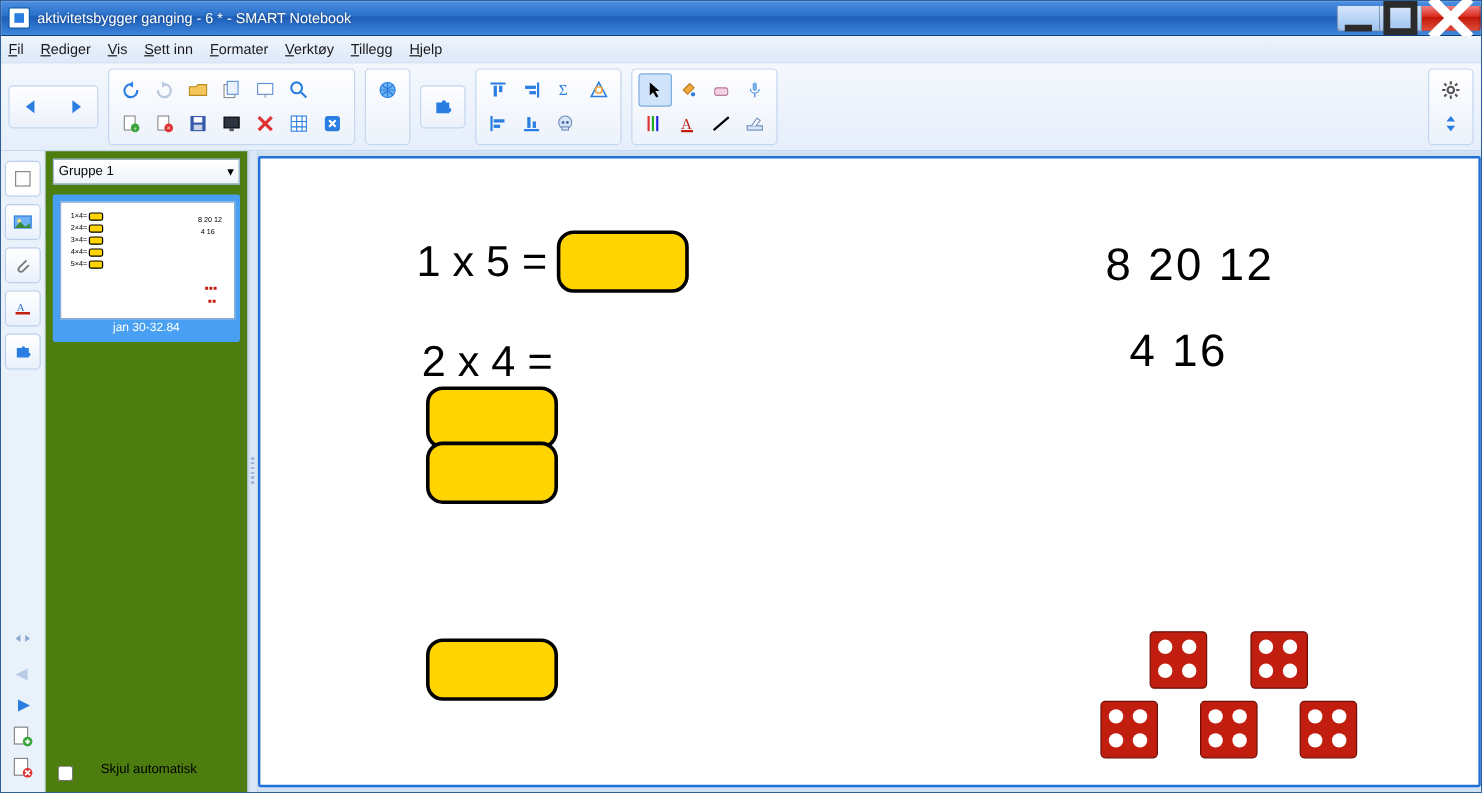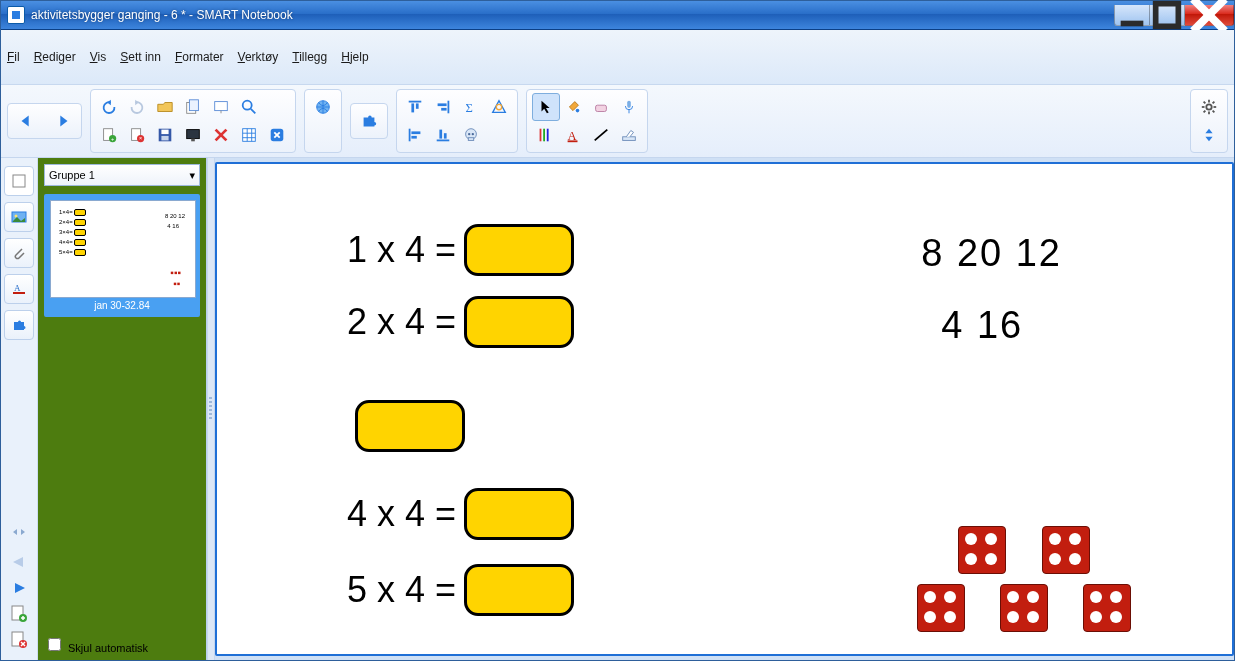--- a/index.html
+++ b/index.html
@@ -10,21 +10,21 @@
   .titlebar .icon svg { width:10px; height:10px; }
   .titlebar .title { font-size:12px; text-shadow:0 0 3px rgba(0,0,0,.4); }
   .winbtns { margin-left:auto; display:flex; }
   .winbtn { width:34px; height:20px; margin-right:0; border:1px solid rgba(0,0,0,.3); border-top:none; display:flex; align-items:center; justify-content:center; }
   .winbtn.min, .winbtn.max { background:linear-gradient(#d6e6fb,#9fc4f0); border-radius:0 0 0 3px;}
   .winbtn.max { border-radius:0; border-left:none;}
   .winbtn.close { width:48px; background:linear-gradient(#f08080,#d92a1c 45%,#c01708 46%,#e04a3a); border-radius:0 0 3px 0; border-left:none;}
   .winbtn svg { stroke:#2b2b2b; stroke-width:2; fill:none; }
   .winbtn.close svg { stroke:#fff; }
   
-  .menubar { height:22px; background:linear-gradient(#eef4fb,#dce9f9); border-bottom:1px solid #c7d8ef; display:flex; align-items:center; padding:16px 6px; color:#1a1a1a; }
+  .menubar { height:22px; background:linear-gradient(#eef4fb,#dce9f9); border-bottom:1px solid #c7d8ef; display:flex; align-items:center; padding:0 6px; color:#1a1a1a; }
   .menubar span { margin-right:14px; cursor:default; }
   .menubar span u { text-decoration:underline; }
   
   .toolbars { background:linear-gradient(#f4f8fd,#e5eefb); border-bottom:1px solid #c5d6ee; padding:4px 6px; display:flex; gap:8px; align-items:center;}
   .tgroup { border:1px solid #c5d6ee; border-radius:4px; background:linear-gradient(#fefeff,#ecf2fb); padding:3px 4px; display:flex; align-items:center;}
   .tgroup + .tgroup { }
   .tbtn { width:26px; height:26px; border-radius:3px; margin:1px; display:flex; align-items:center; justify-content:center; cursor:pointer; }
   .tgroup.two-rows { display:grid; grid-template-columns:repeat(var(--cols,5),28px); grid-auto-rows:28px; }
   .tbtn.selected { background:#cfe3fb; border:1px solid #7eaede; }
   .tbtn svg { width:18px; height:18px; }
@@ -40,21 +40,21 @@
   .lower .arrow, .lower .pbtn { width:24px; height:20px; display:flex; align-items:center; justify-content:center;}
   
   .sorter { width:168px; background:#4d7c0f; border-right:1px solid #b9cfec; display:flex; flex-direction:column; }
   .sorter .drop { margin:6px; height:20px; border:1px solid #9db8dc; background:linear-gradient(#fff,#eef3fa); display:flex; align-items:center; padding:0 4px; font-size:11px;}
   .sorter .drop .arr { margin-left:auto; }
   .thumbwrap { margin:2px 6px; border:3px solid #49a0f2; border-radius:2px; background:#49a0f2; padding:3px;}
   .thumb { width:100%; background:#fff; aspect-ratio: 1.5/1; border:1px solid #8aa9d0; position:relative; font-size:6px;}
   .thumb .ln { position:absolute; }
   .thumb .yb { display:inline-block; width:10px; height:5px; background:#ffd400; border:1px solid #000; border-radius:2px; vertical-align:middle;}
   .thumblbl { text-align:center; color:#fff; font-size:10px; padding:2px 0 0;}
-  .sorter .footer { margin-top:auto; padding:6px; font-size:11px; display:flex; align-items:flex-end; gap:4px;}
+  .sorter .footer { margin-top:auto; padding:6px; font-size:11px; display:flex; align-items:flex-start; gap:20px;}
   
   .splitter { width:6px; background:#dce7f6; border-left:1px solid #c5d6ee; border-right:1px solid #c5d6ee; position:relative;}
   .splitter::before { content:""; position:absolute; left:1px; top:50%; width:3px; height:24px; background:repeating-linear-gradient(#9fb8d9 0 2px, transparent 2px 4px); transform:translateY(-50%);}
   
   .canvaswrap { flex:1; background:#cfe0f5; padding:4px 4px 8px 0; min-width:0;}
   .canvas { width:100%; height:100%; background:#fff; border:2px solid #1f6fd6; border-radius:2px; position:relative; overflow:hidden;}
   .eqrow { position:absolute; left:130px; font-size:36px; font-family:Arial, sans-serif; color:#000; display:flex; align-items:center;}
   .eqrow .box { width:104px; height:46px; background:#ffd400; border:3px solid #000; border-radius:14px; margin-left:8px;}
   .answers { position:absolute; right:170px; top:70px; font-size:38px; font-family:Arial, sans-serif; color:#000; letter-spacing:2px; text-align:left; line-height:1;}
   .answers .row2 { margin-top:34px; padding-left:20px;}
@@ -438,36 +438,31 @@
 
     <div class="canvaswrap">
       <div class="canvas" id="canvas">
 
         <div class="answers">
           <div>8  20  12</div>
           <div class="row2">4   16</div>
         </div>
 
       <div class="eqrow" style="top: 60px;">
-            <span>1 x 4 =</span>
+            <span>1 x 5 =</span>
             <span class="box"></span>
           </div>
-          <div class="eqrow" style="top: 132px;">
+          <div class="eqrow" style="top: 148px; flex-direction: column;">
             <span>2 x 4 =</span>
             <span class="box"></span>
           </div>
           <div class="eqrow" style="top: 236px;">
             <span class="box"></span>
           </div>
-          <div class="eqrow" style="top: 324px;">
-            <span>4 x 4 =</span>
-            <span class="box"></span>
-          </div>
           <div class="eqrow" style="top: 400px;">
-            <span>5 x 4 =</span>
             <span class="box"></span>
           </div>
           <div class="dice" style="left: 700px; bottom: 22px;">
             <div class="dot"></div>
             <div class="dot"></div>
             <div class="dot"></div>
             <div class="dot"></div>
           </div>
           <div class="dice" style="left: 783px; bottom: 22px;">
             <div class="dot"></div>

